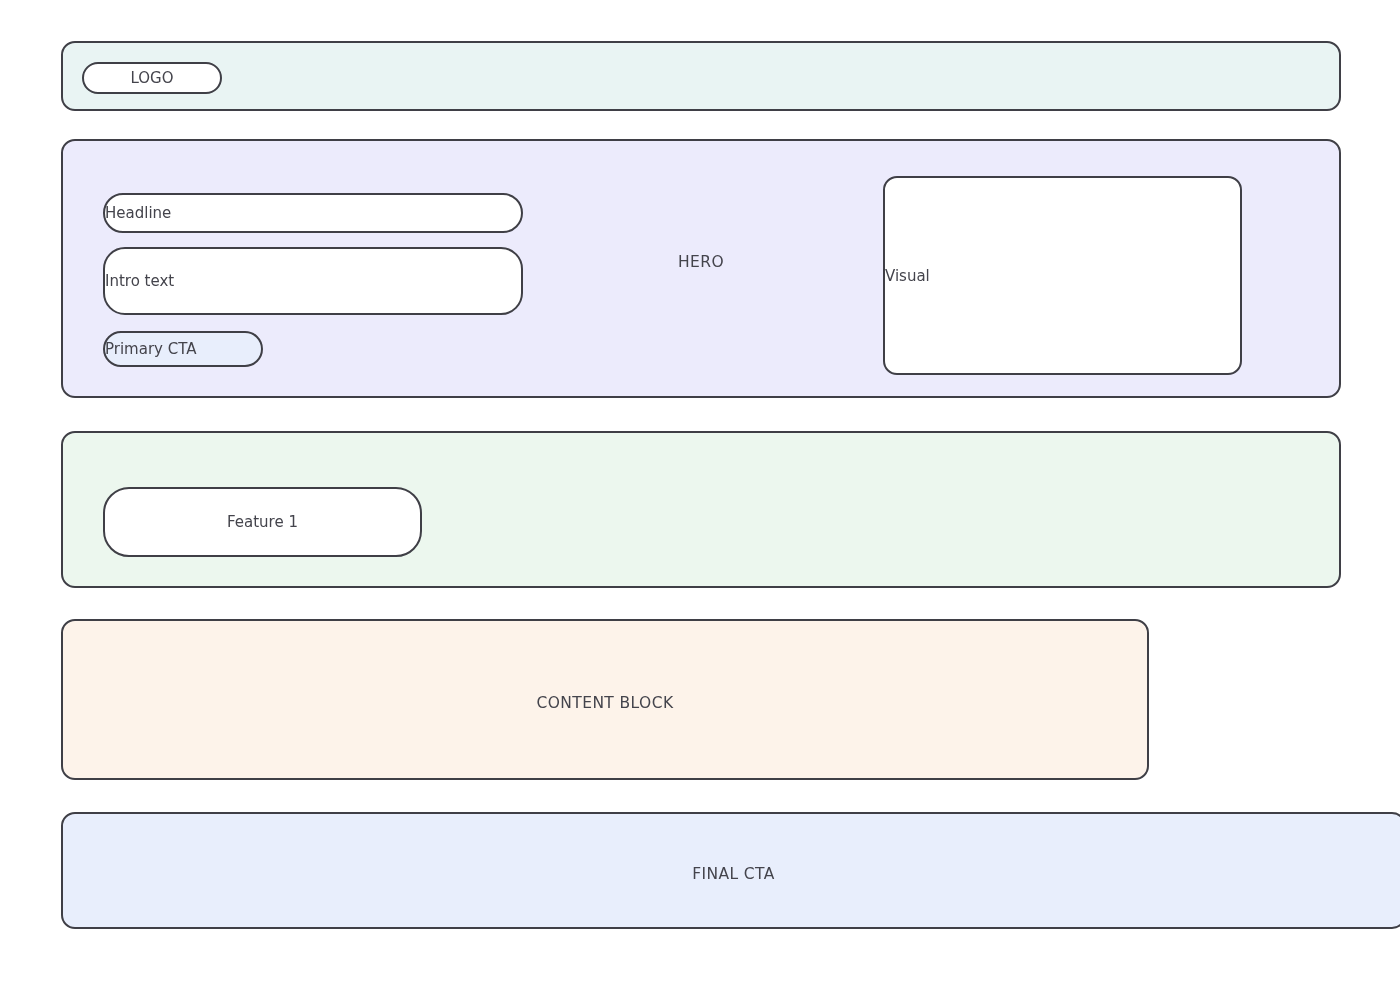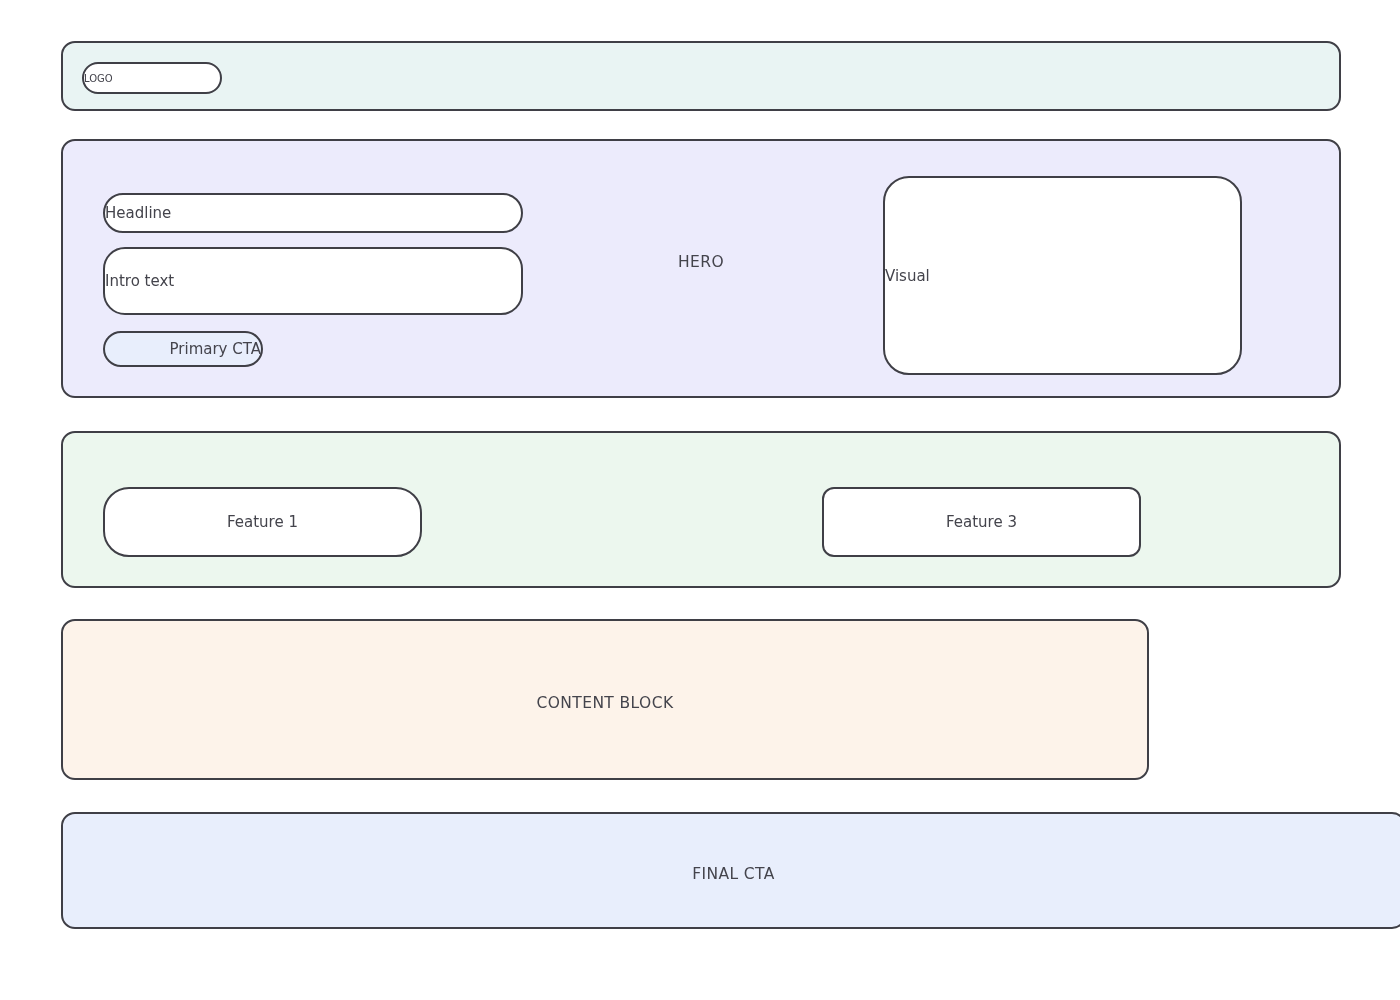--- a/index.html
+++ b/index.html
@@ -50,22 +50,22 @@
     background: #e9f4f3;
   }
   .pill {
     position: absolute;
     box-sizing: border-box;
     background: #ffffff;
     border: 2.5px solid #3f3f46;
     border-radius: 999px;
     display: flex;
     align-items: center;
-    justify-content: flex-start;
-    font-size: 10px;
+    justify-content: center;
+    font-size: 15px;
     color: #44444c;
   }
   #logo-pill {
     left: 19px;
     top: 19px;
     width: 140px;
     height: 32px;
   }
   #header-cta-pill {
     right: 19px;
@@ -115,30 +115,30 @@
     box-sizing: border-box;
     left: 40px;
     top: 190px;
     width: 160px;
     height: 36px;
     background: #e8eefc;
     border: 2.5px solid #3f3f46;
     border-radius: 999px;
     display: flex;
     align-items: center;
-    justify-content: flex-end;
+    justify-content: flex-start;
     font-size: 15px;
     color: #44444c;
   }
   #hero-visual-box {
     left: 820px;
     top: 35px;
     width: 359px;
     height: 199px;
-    border-radius: 26px;
+    border-radius: 14px;
   }
 
   
   #features-section {
     left: 61px;
     top: 431px;
     width: 1280px;
     height: 157px;
     background: #ecf7ee;
   }
@@ -217,23 +217,20 @@
     </div>
   </div>
 
   <div class="section" id="features-section">
 
     <div class="feature-card" id="feature-card-0">
       <span>Feature 1</span>
     </div>
 
 
-    <div class="feature-card" id="feature-card-2">
-      <span>Feature 3</span>
-    </div>
   </div>
 
   <div class="section" id="content-section">
     <div class="section-label" id="content-label">CONTENT BLOCK</div>
   </div>
 
   <div class="section" id="final-cta-section">
     <div class="section-label" id="final-cta-label">FINAL CTA</div>
   </div>
 

